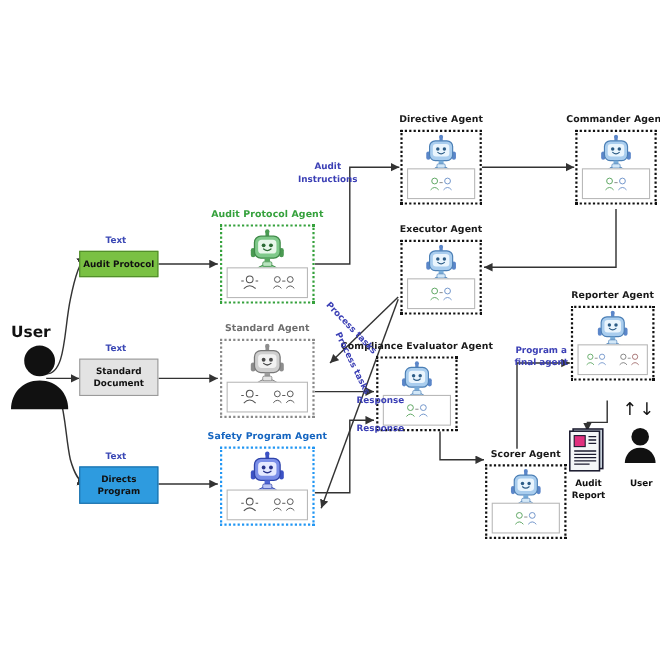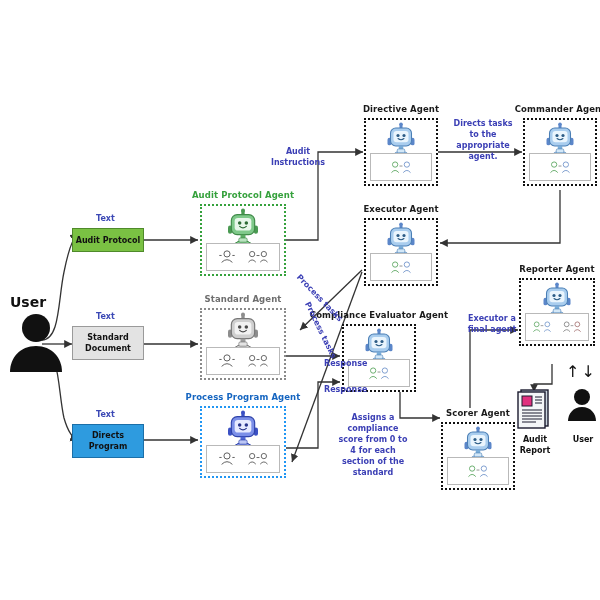--- a/index.html
+++ b/index.html
@@ -210,21 +210,21 @@
           <circle cx="7" cy="6" r="3.6" fill="none" stroke="#555" stroke-width="1.2"></circle>
           <path d="M2 17 q5-6 10 0" fill="none" stroke="#555" stroke-width="1.2"></path>
           <circle cx="23" cy="6" r="3.6" fill="none" stroke="#555" stroke-width="1.2"></circle>
           <path d="M18 17 q5-6 10 0" fill="none" stroke="#555" stroke-width="1.2"></path>
           <path d="M13 8 h4" stroke="#555" stroke-width="1.2"></path>
         </svg>
     </div>
   </div>
 
   <div class="agent blue" style="left:200px;top:406px;width:86px;height:72px;">
-    <div class="agent-title">Process Program Agent</div>
+    <div class="agent-title">Safety Program Agent</div>
     <div class="agent-frame"></div>
     <div class="robot-wrap">
       <svg class="icon" width="40" height="40" viewBox="0 0 48 48">
         <rect x="6" y="21" width="5" height="10" rx="2.5" fill="#3b51c4"></rect>
         <rect x="37" y="21" width="5" height="10" rx="2.5" fill="#3b51c4"></rect>
         <rect x="22" y="3" width="4" height="5" fill="#3b51c4"></rect>
         <circle cx="24" cy="3" r="2.4" fill="#3b51c4"></circle>
         <rect x="10" y="8" width="28" height="24" rx="7" fill="#7b8fe8" stroke="#2f43aa" stroke-width="1.4"></rect>
         <rect x="14" y="12" width="20" height="15" rx="4" fill="#e6eaff"></rect>
         <circle cx="20" cy="18" r="2.1" fill="#28348c"></circle>
@@ -436,40 +436,27 @@
           <path d="M13 8 h4" stroke="#888" stroke-width="1.2"></path>
         </svg>
     </div>
   </div>
 
   <div class="anno" style="left:262px;top:146px;width:72px;">
     <div>Audit</div>
     <div>Instructions</div>
   </div>
 
-  <div class="anno" style="left:444px;top:118px;width:78px;">
-    <div>Directs tasks</div>
-    <div>to the</div>
-    <div>appropriate agent.</div>
-  </div>
 
 
   <div class="anno" style="left:461px;top:313px;width:62px;">
-    <div>Executor a</div>
+    <div>Program a</div>
     <div>final agent</div>
   </div>
 
-  <div class="anno" style="left:336px;top:412px;width:74px;">
-    <div>Assigns a</div>
-    <div>compliance</div>
-    <div>score from 0 to</div>
-    <div>4 for each</div>
-    <div>section of the</div>
-    <div>standard</div>
-  </div>
 
   <div class="anno rot" style="left:302px;top:272px;transform:rotate(46deg);">Process tasks</div>
   <div class="anno rot" style="left:312px;top:300px;transform:rotate(64deg);">Process tasks</div>
 
   <div class="anno" style="left:324px;top:358px;width:52px;text-align:left;">Response</div>
   <div class="anno" style="left:324px;top:384px;width:52px;text-align:left;">Response</div>
 
   <div class="abs" style="left:514px;top:386px;">
     <svg class="icon" width="42" height="46" viewBox="0 0 42 46">
       <rect x="7" y="4" width="27" height="36" fill="#c9d3dd" stroke="#1a1a2e" stroke-width="1.4"></rect>

